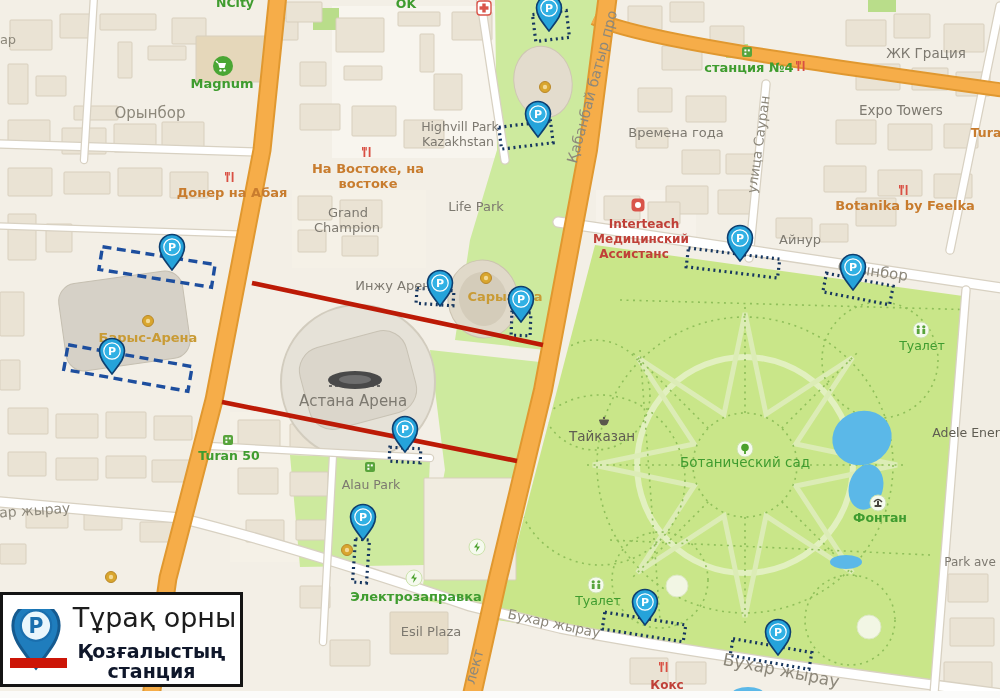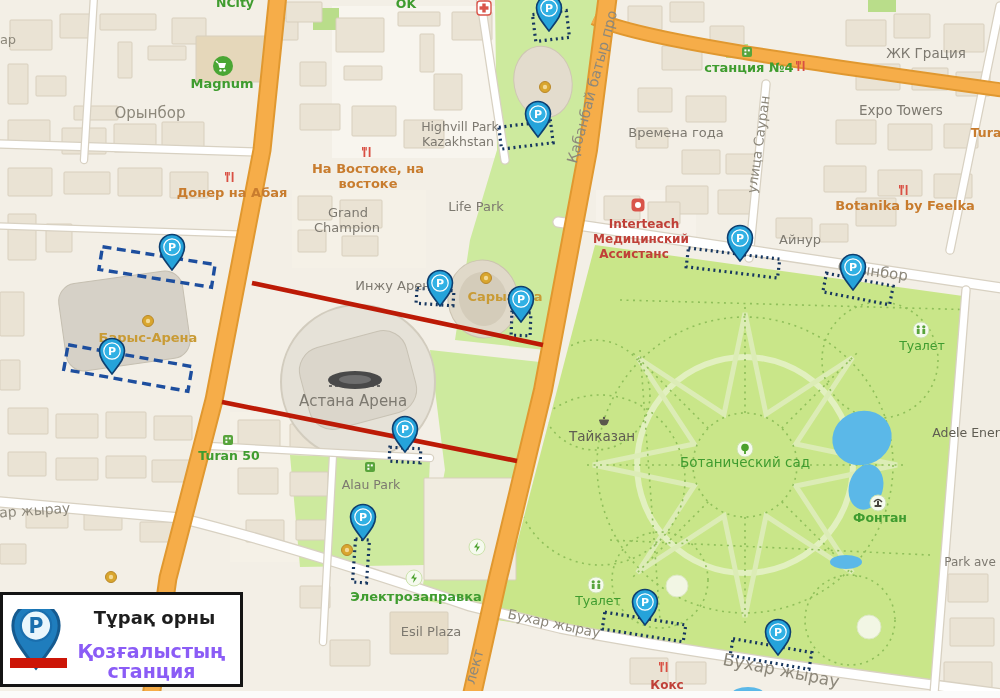--- a/index.html
+++ b/index.html
@@ -12,22 +12,22 @@
   .lbl-greenbold{fill:#3f9c2f;font-weight:bold;}
   .lbl-orange{fill:#c87c2e;font-weight:bold;}
   .lbl-gold{fill:#c99b35;font-weight:bold;}
   .lbl-red{fill:#c04038;font-weight:bold;}
   .lbl-dark{fill:#5f5c52;}
   #legend{position:absolute;left:0px;top:592px;width:243px;height:95px;
           background:#fff;border:3px solid #141414;box-sizing:border-box;
           display:grid;grid-template-columns:66px 1fr;grid-template-rows:1fr 1fr;
           align-items:center;}
   #legend .pinbox{grid-row:1/3;display:flex;align-items:flex-start;justify-content:center;padding-top:4px;}
-  #legend .t1{font-size:18px;font-weight:bold;color:#1d1d1d;text-align:center;padding-right:0;}
-  #legend .t2{font-size:19px;font-weight:bold;color:#8b5cf6;text-align:center;line-height:1.02;padding-right:6px;}
+  #legend .t1{font-size:27px;font-weight:normal;color:#1d1d1d;text-align:center;padding-right:0;}
+  #legend .t2{font-size:19px;font-weight:bold;color:#0f172a;text-align:center;line-height:1.02;padding-right:6px;}
   .redswatch{position:absolute;left:7px;top:63px;width:57px;height:10px;background:#cc1507;}
 </style>
 </head>
 <body>
 
 <div id="stage">
   <svg id="map" width="1000" height="698" viewBox="0 0 1000 698">
     <defs>
       <clipPath id="parkclip">
         <polygon points="595,245 963,296 936,690 497,620"></polygon>

